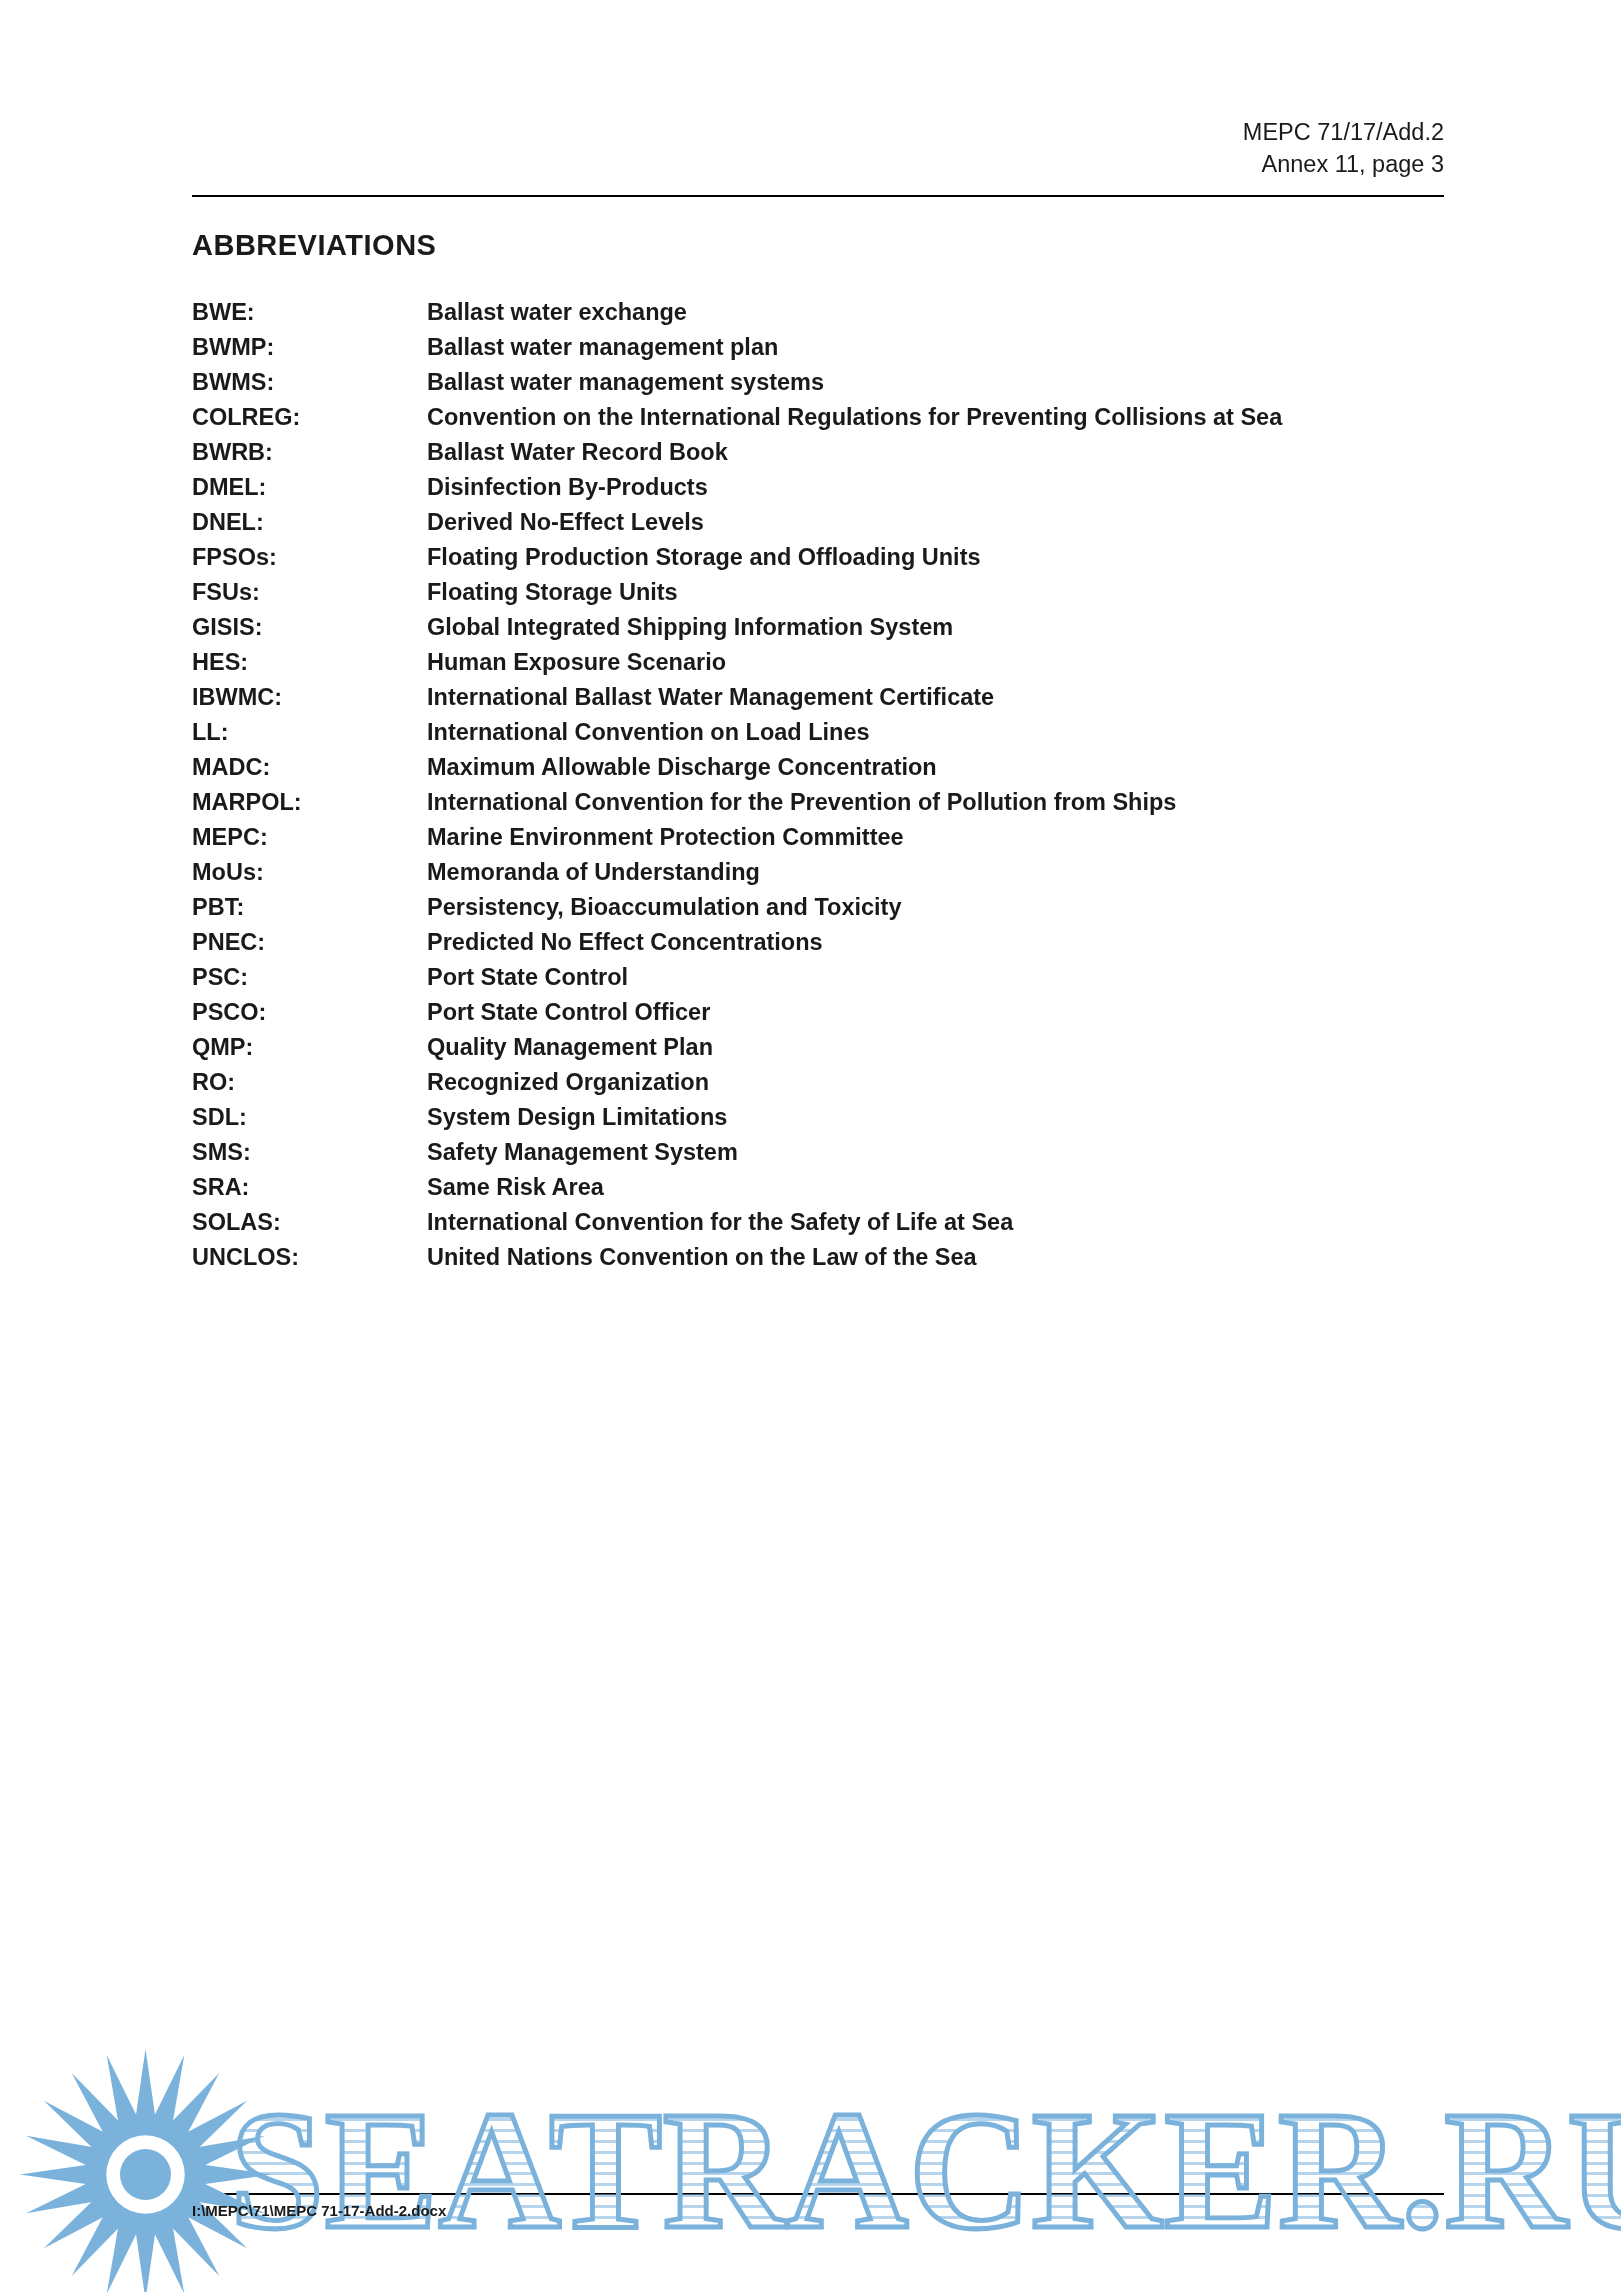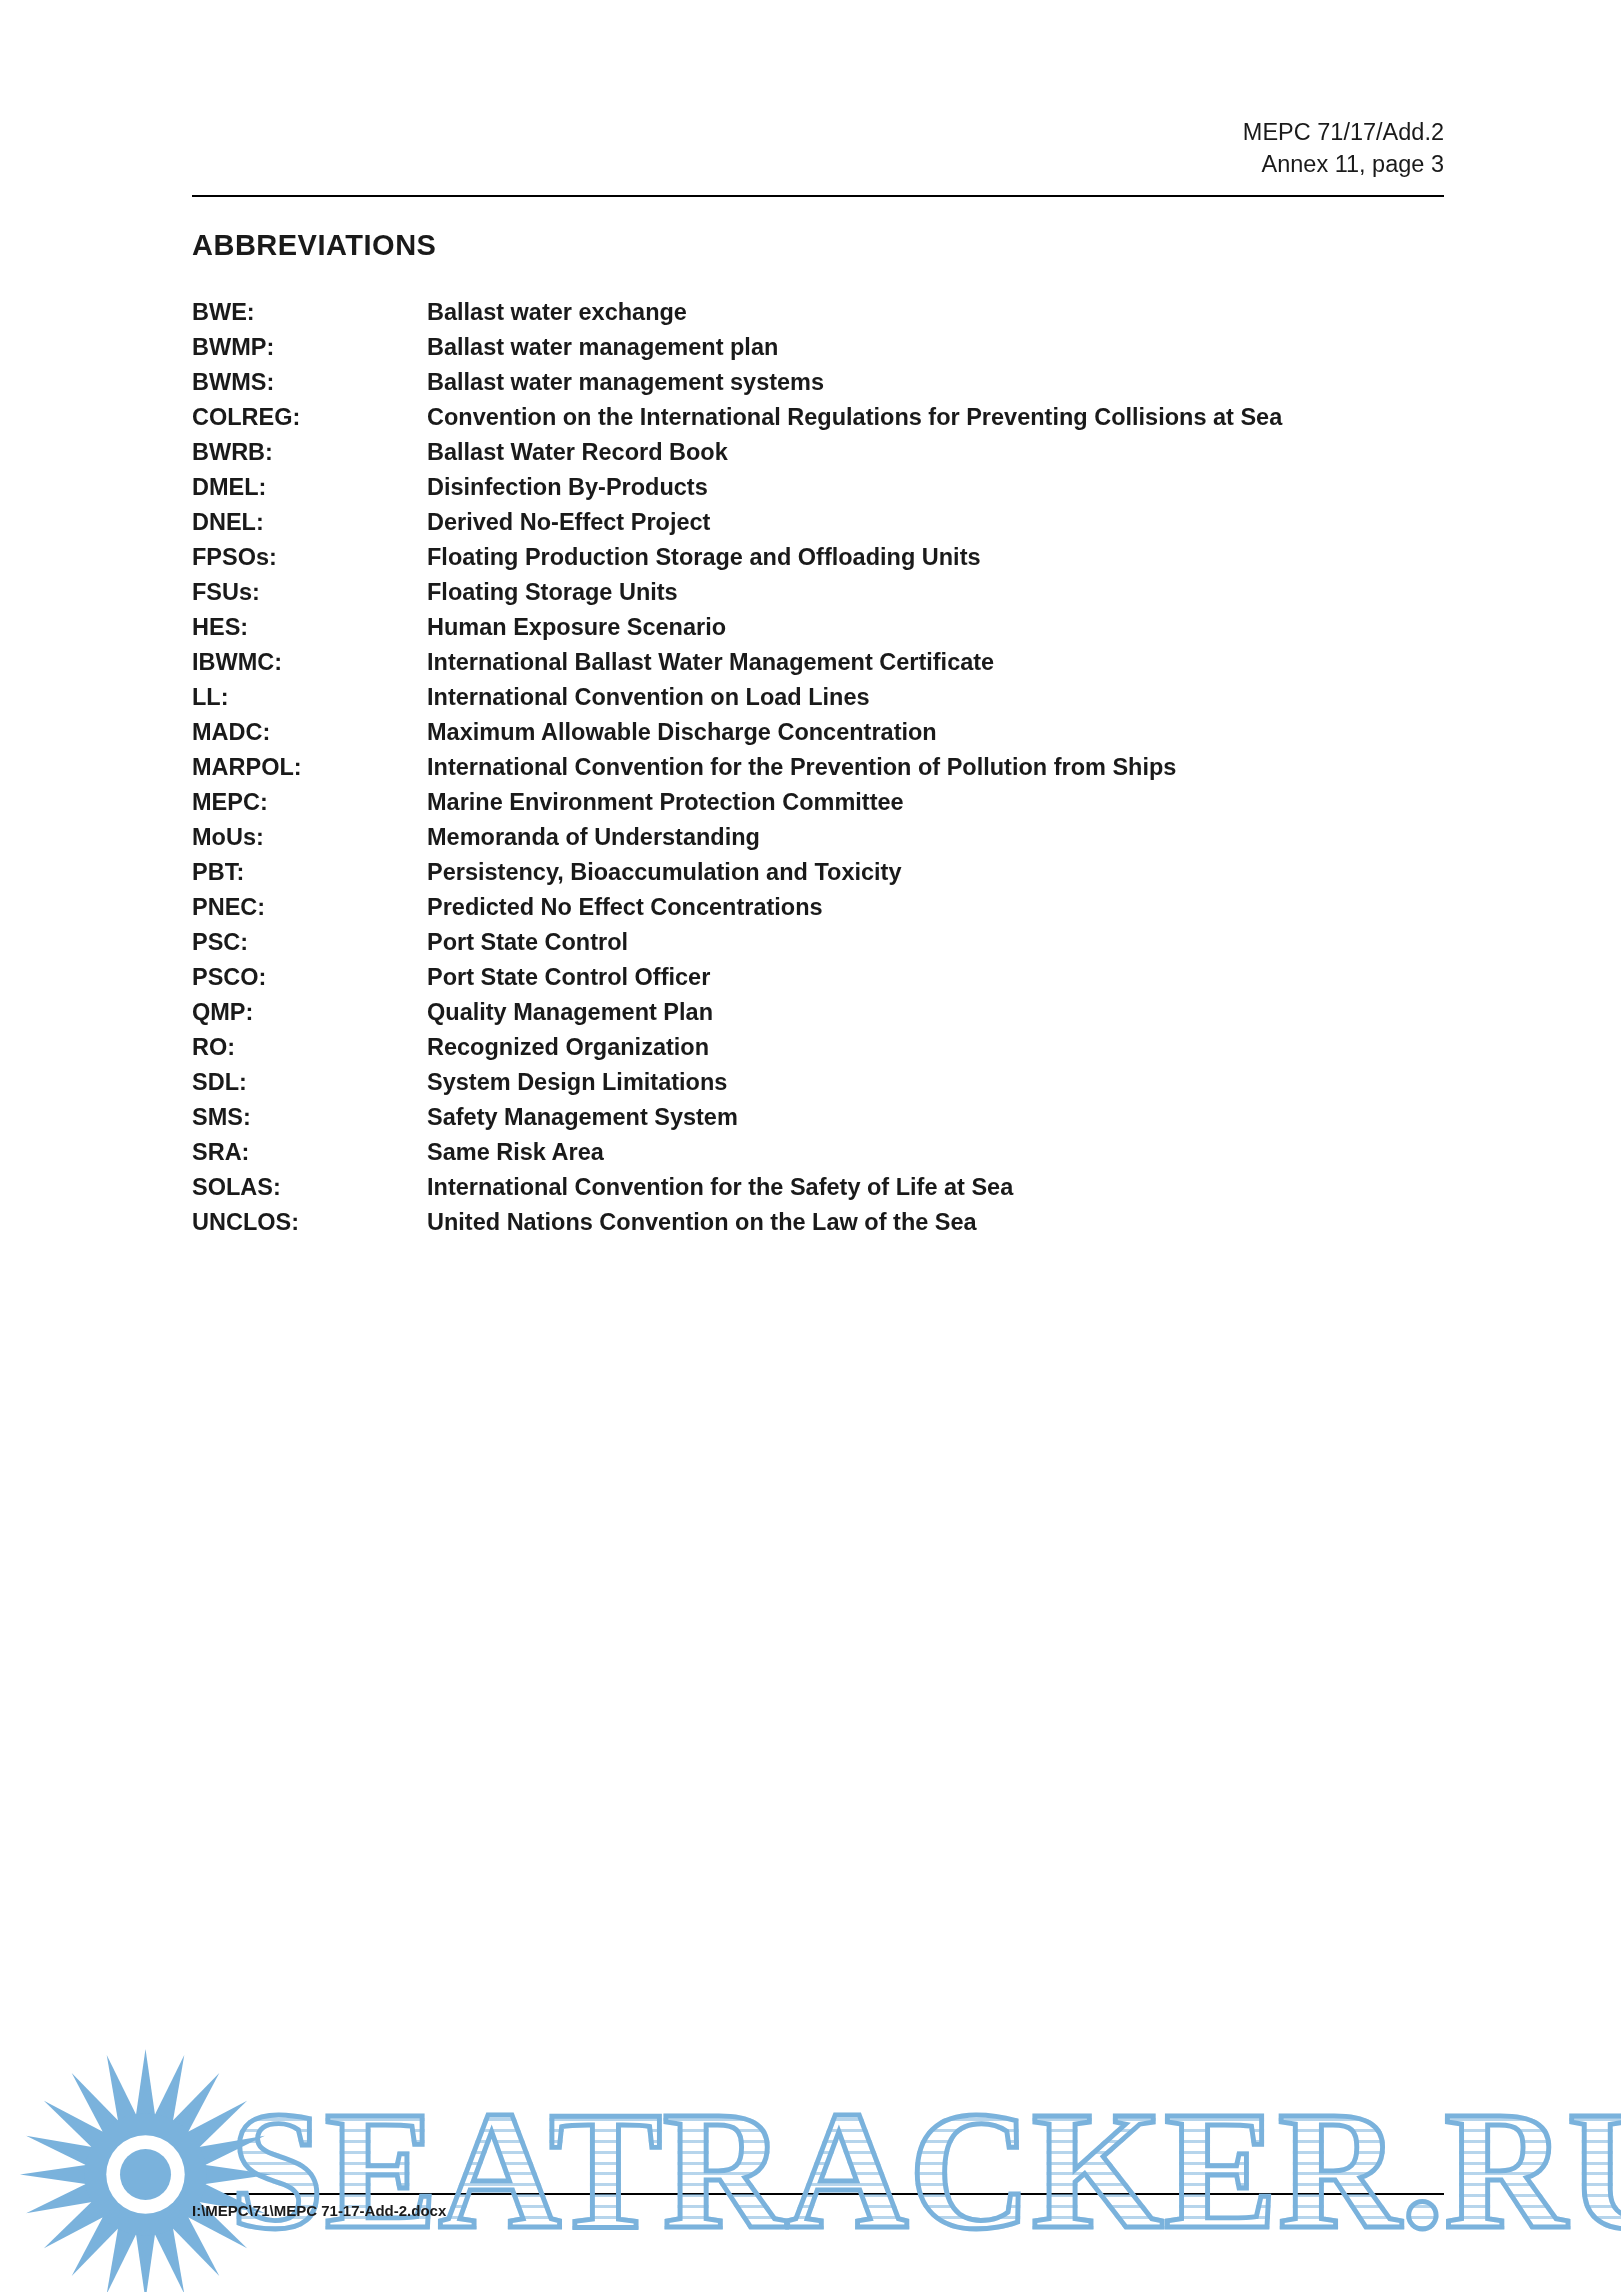--- a/index.html
+++ b/index.html
@@ -136,29 +136,33 @@
       <div class="abbrev-row">
         <span class="abbrev-term">BWRB:</span>
         <span class="abbrev-def">Ballast Water Record Book</span>
       </div>
       <div class="abbrev-row">
         <span class="abbrev-term">DMEL:</span>
         <span class="abbrev-def">Disinfection By-Products</span>
       </div>
       <div class="abbrev-row">
         <span class="abbrev-term">DNEL:</span>
-        <span class="abbrev-def">Derived No-Effect Project</span>
+        <span class="abbrev-def">Derived No-Effect Levels</span>
       </div>
       <div class="abbrev-row">
         <span class="abbrev-term">FPSOs:</span>
         <span class="abbrev-def">Floating Production Storage and Offloading Units</span>
       </div>
       <div class="abbrev-row">
         <span class="abbrev-term">FSUs:</span>
         <span class="abbrev-def">Floating  Storage  Units</span>
+      </div>
+      <div class="abbrev-row">
+        <span class="abbrev-term">GISIS:</span>
+        <span class="abbrev-def">Global Integrated Shipping Information System</span>
       </div>
       <div class="abbrev-row">
         <span class="abbrev-term">HES:</span>
         <span class="abbrev-def">Human Exposure Scenario</span>
       </div>
       <div class="abbrev-row">
         <span class="abbrev-term">IBWMC:</span>
         <span class="abbrev-def">International Ballast Water Management Certificate</span>
       </div>
       <div class="abbrev-row">

